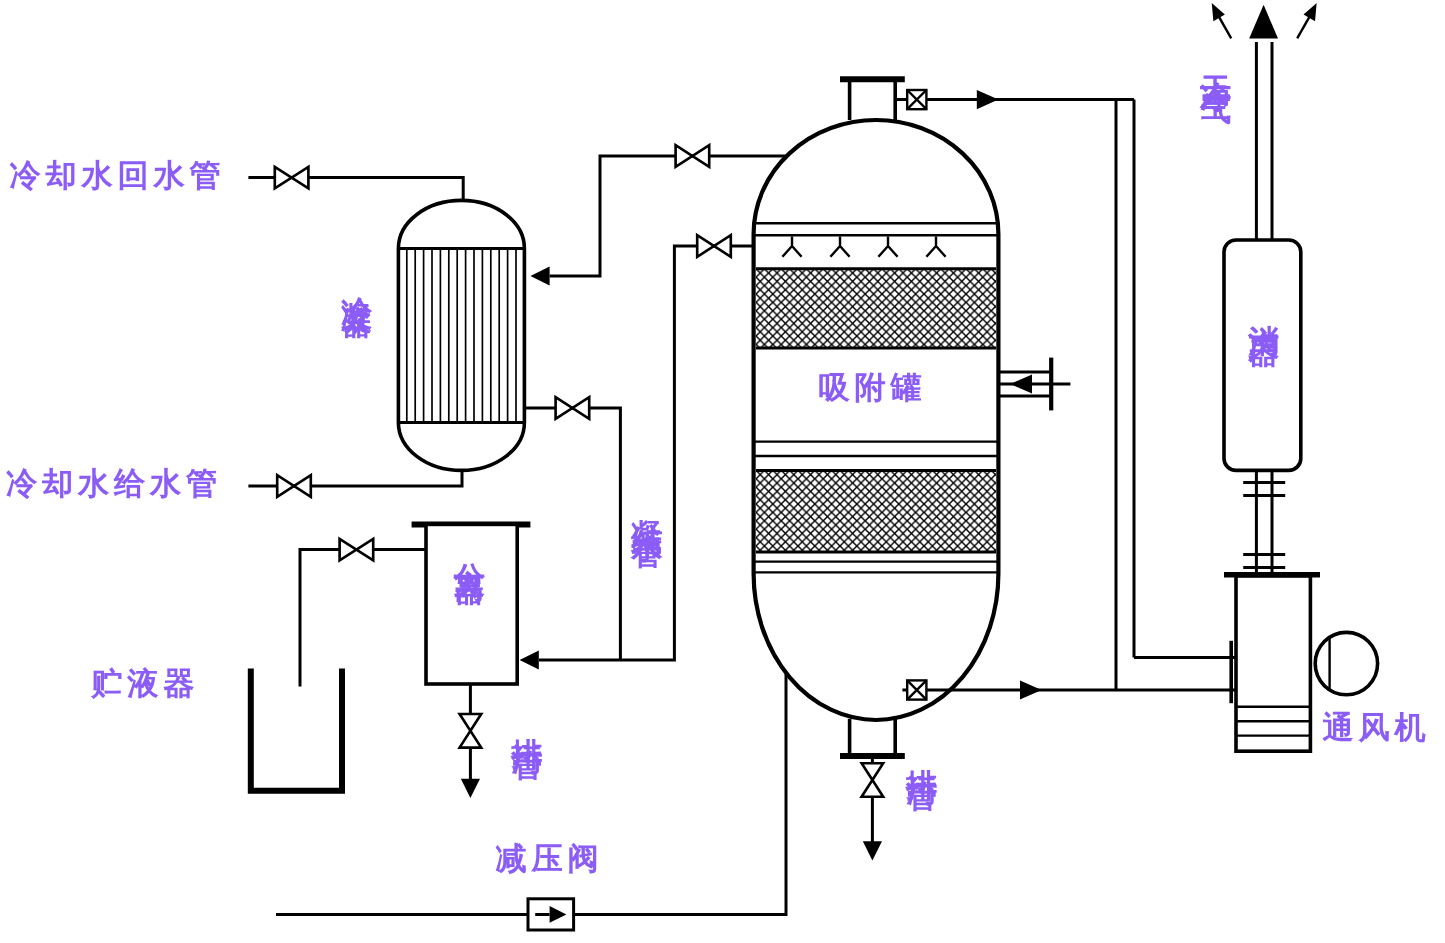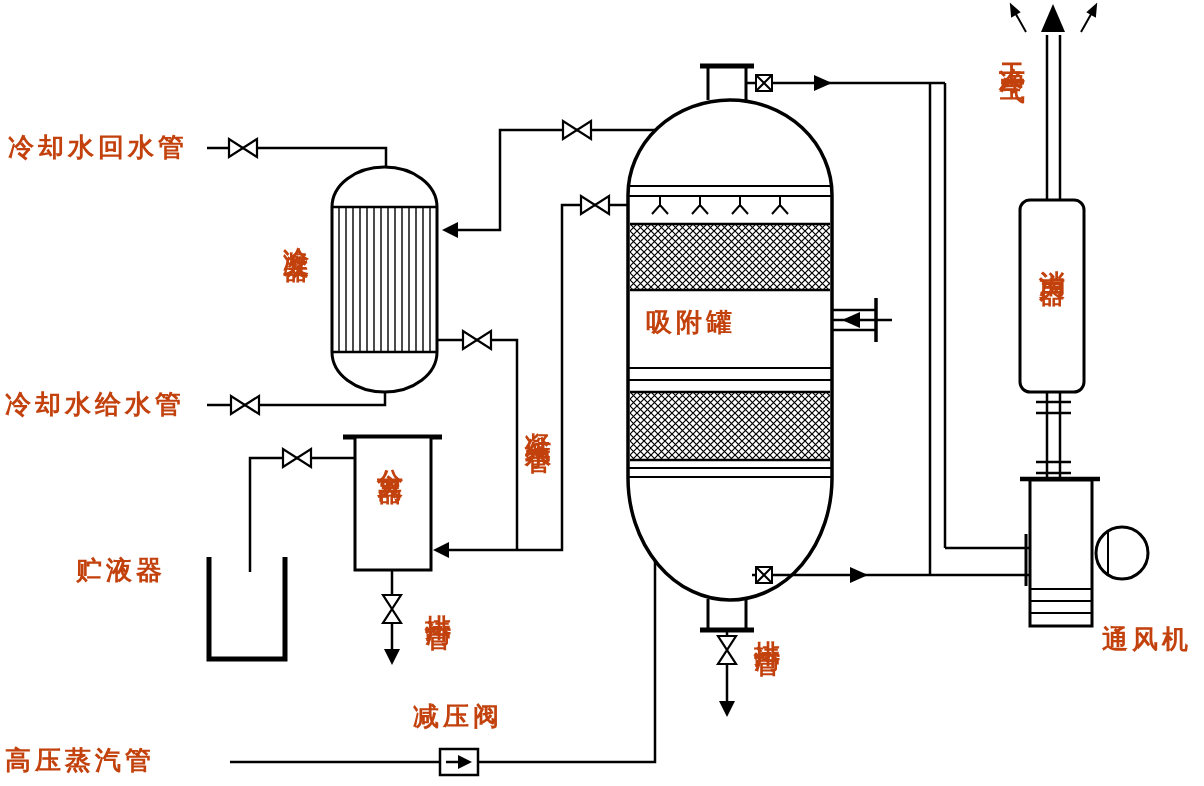--- a/index.html
+++ b/index.html
@@ -3,21 +3,21 @@
 <meta charset="utf-8">
 <style>
   html,body{margin:0;padding:0;background:#fff;}
   .canvas{
     position:relative;width:1204px;height:786px;background:#fff;overflow:hidden;
     font-family:"DejaVu Sans","Liberation Sans",sans-serif;color:#000;
   }
   .canvas svg{position:absolute;left:0;top:0;}
   .lbl{
     position:absolute;font-weight:700;font-size:26px;line-height:1.1;
-    white-space:nowrap;letter-spacing:4px;color:#c2410c;
+    white-space:nowrap;letter-spacing:4px;color:#8b5cf6;
   }
   .lbl.v{
     writing-mode:vertical-rl;text-orientation:upright;letter-spacing:5px;white-space:normal;
   }
 </style>
 </head>
 <body>
 
 <div class="canvas">
 
@@ -141,22 +141,21 @@
       <polygon points="1096,5 1088,12 1095,16"></polygon>
     </g>
   </svg>
 
   <div class="lbl" style="left:8px;top:133px;">冷却水回水管</div>
   <div class="lbl v" style="left:282px;top:226px;">冷凝器</div>
   <div class="lbl" style="left:5px;top:390px;text-align:right;">冷却水给水管</div>
   <div class="lbl v" style="left:376px;top:448px;">分离器</div>
   <div class="lbl" style="left:76px;top:556px;">贮液器</div>
   <div class="lbl v" style="left:524px;top:412px;">凝结水管</div>
-  <div class="lbl" style="left:646px;top:310px;font-family:Liberation Mono, monospace;">吸附罐</div>
+  <div class="lbl" style="left:682px;top:310px;">吸附罐</div>
   <div class="lbl v" style="left:424px;top:594px;">排污管</div>
   <div class="lbl v" style="left:753px;top:620px;">排污管</div>
   <div class="lbl" style="left:413px;top:702px;">减压阀</div>
-  <div class="lbl" style="left:5px;top:746px;">高压蒸汽管</div>
   <div class="lbl v" style="left:998px;top:42px;">干净空气</div>
   <div class="lbl v" style="left:1038px;top:250px;">消声器</div>
-  <div class="lbl" style="left:1102px;top:593px;margin-top:32px;">通风机</div>
+  <div class="lbl" style="left:1102px;top:593px;">通风机</div>
 
 </div>
 
 </body></html>

